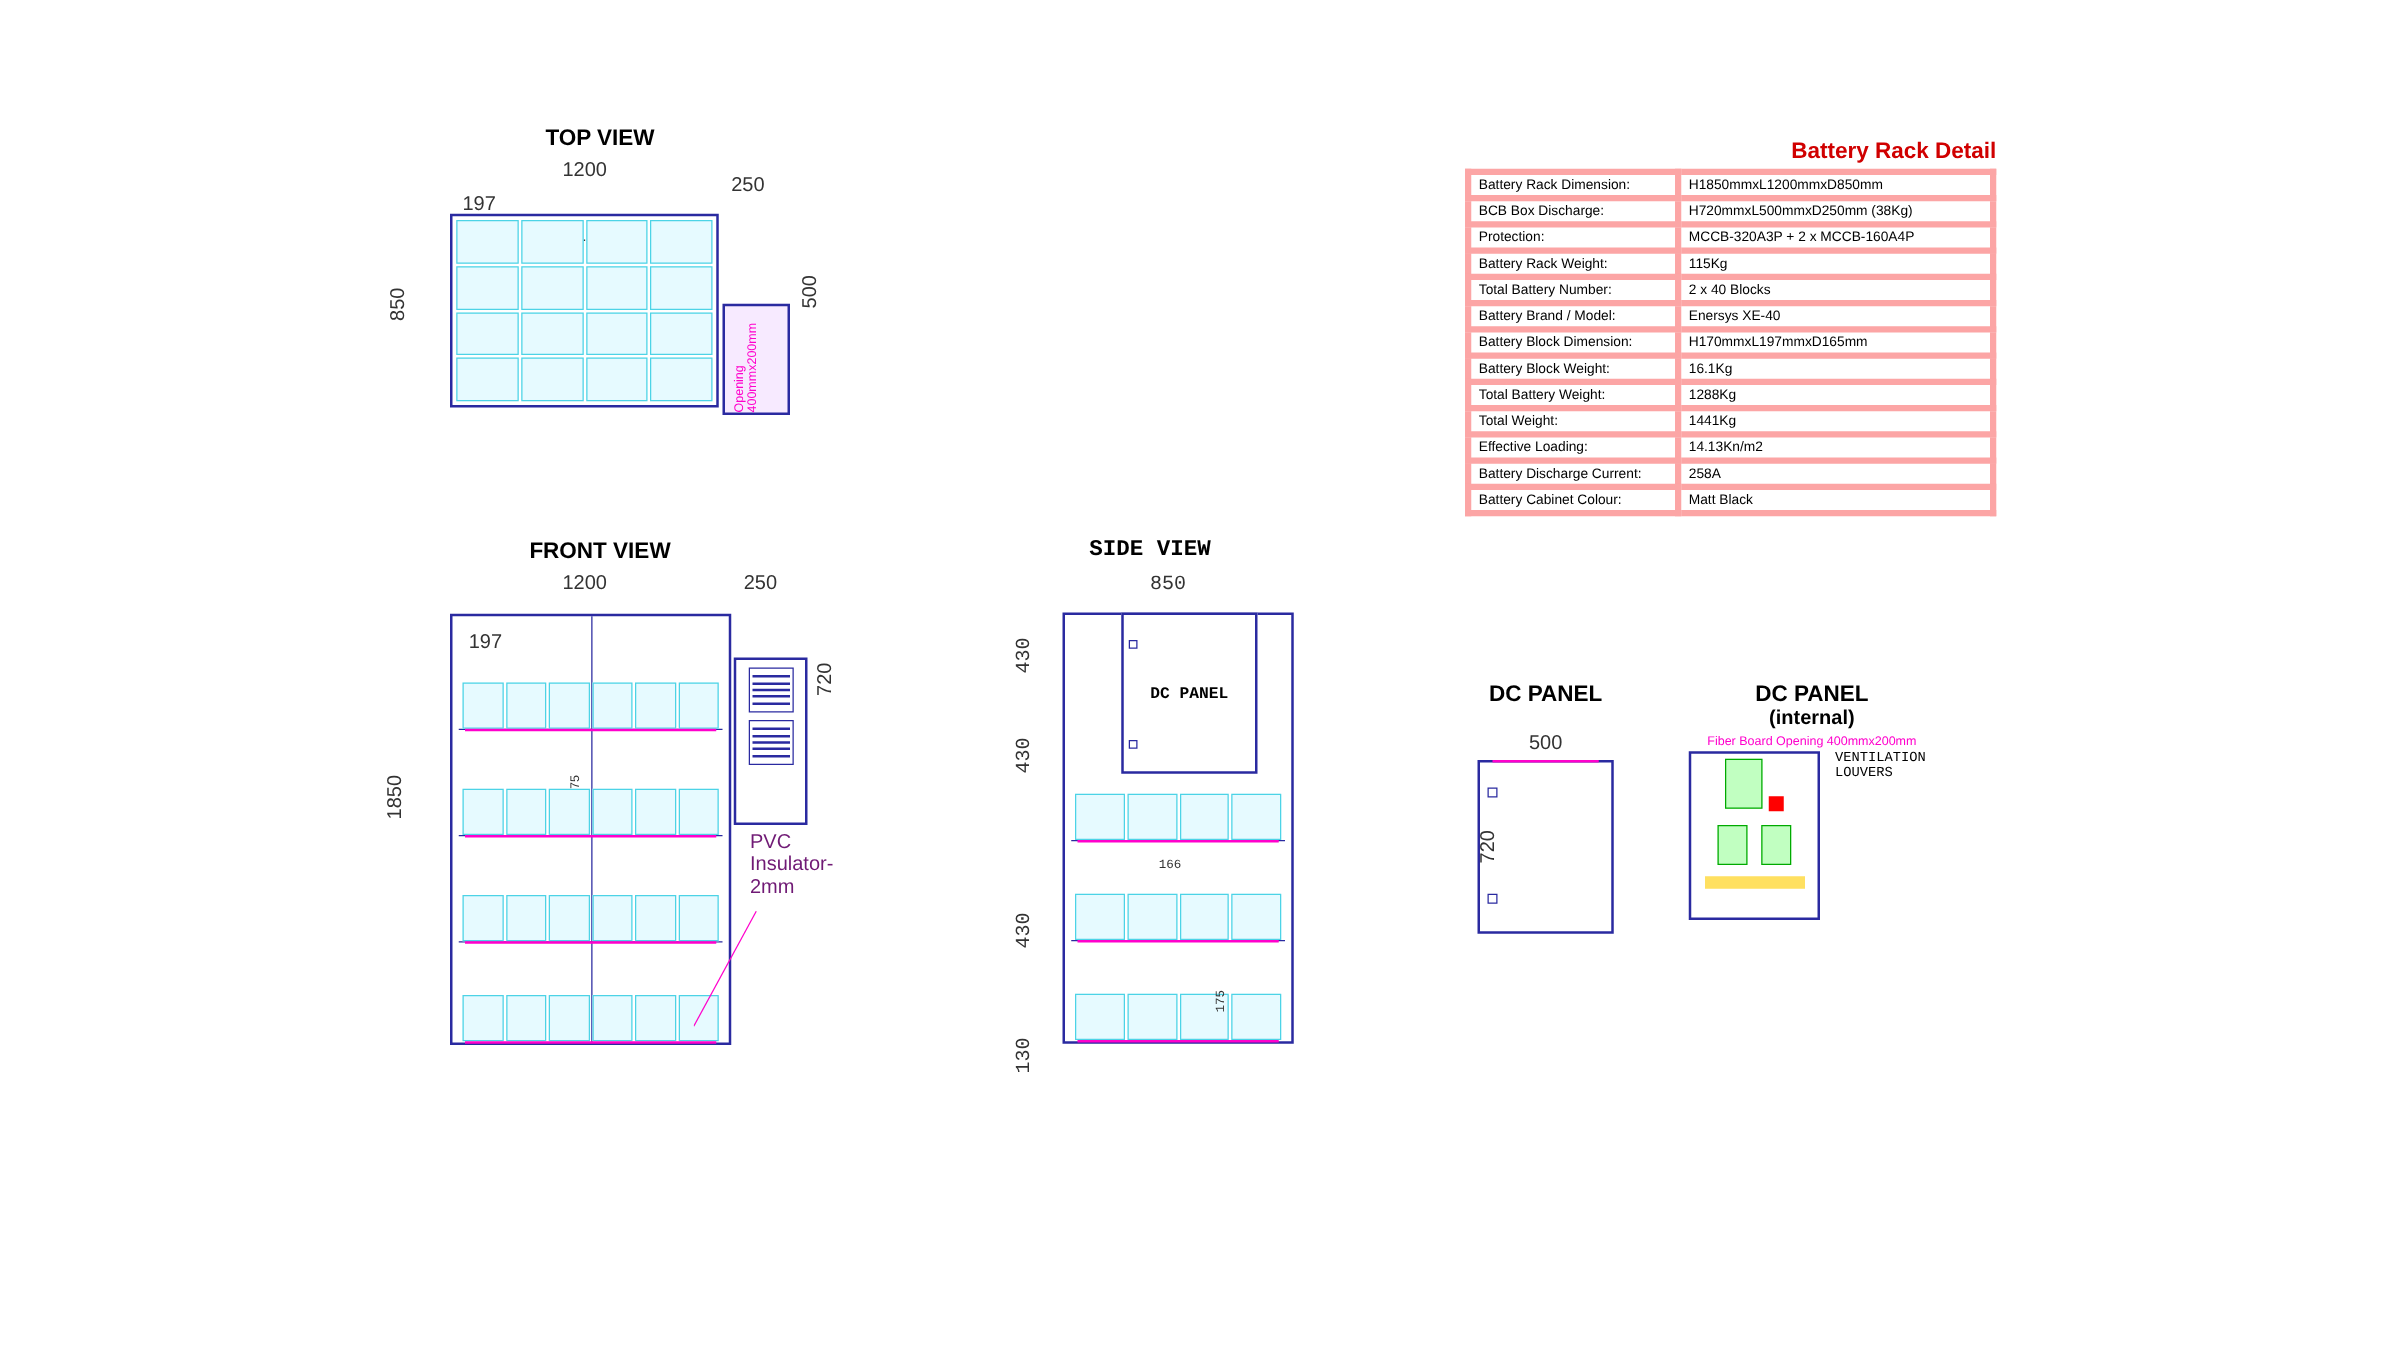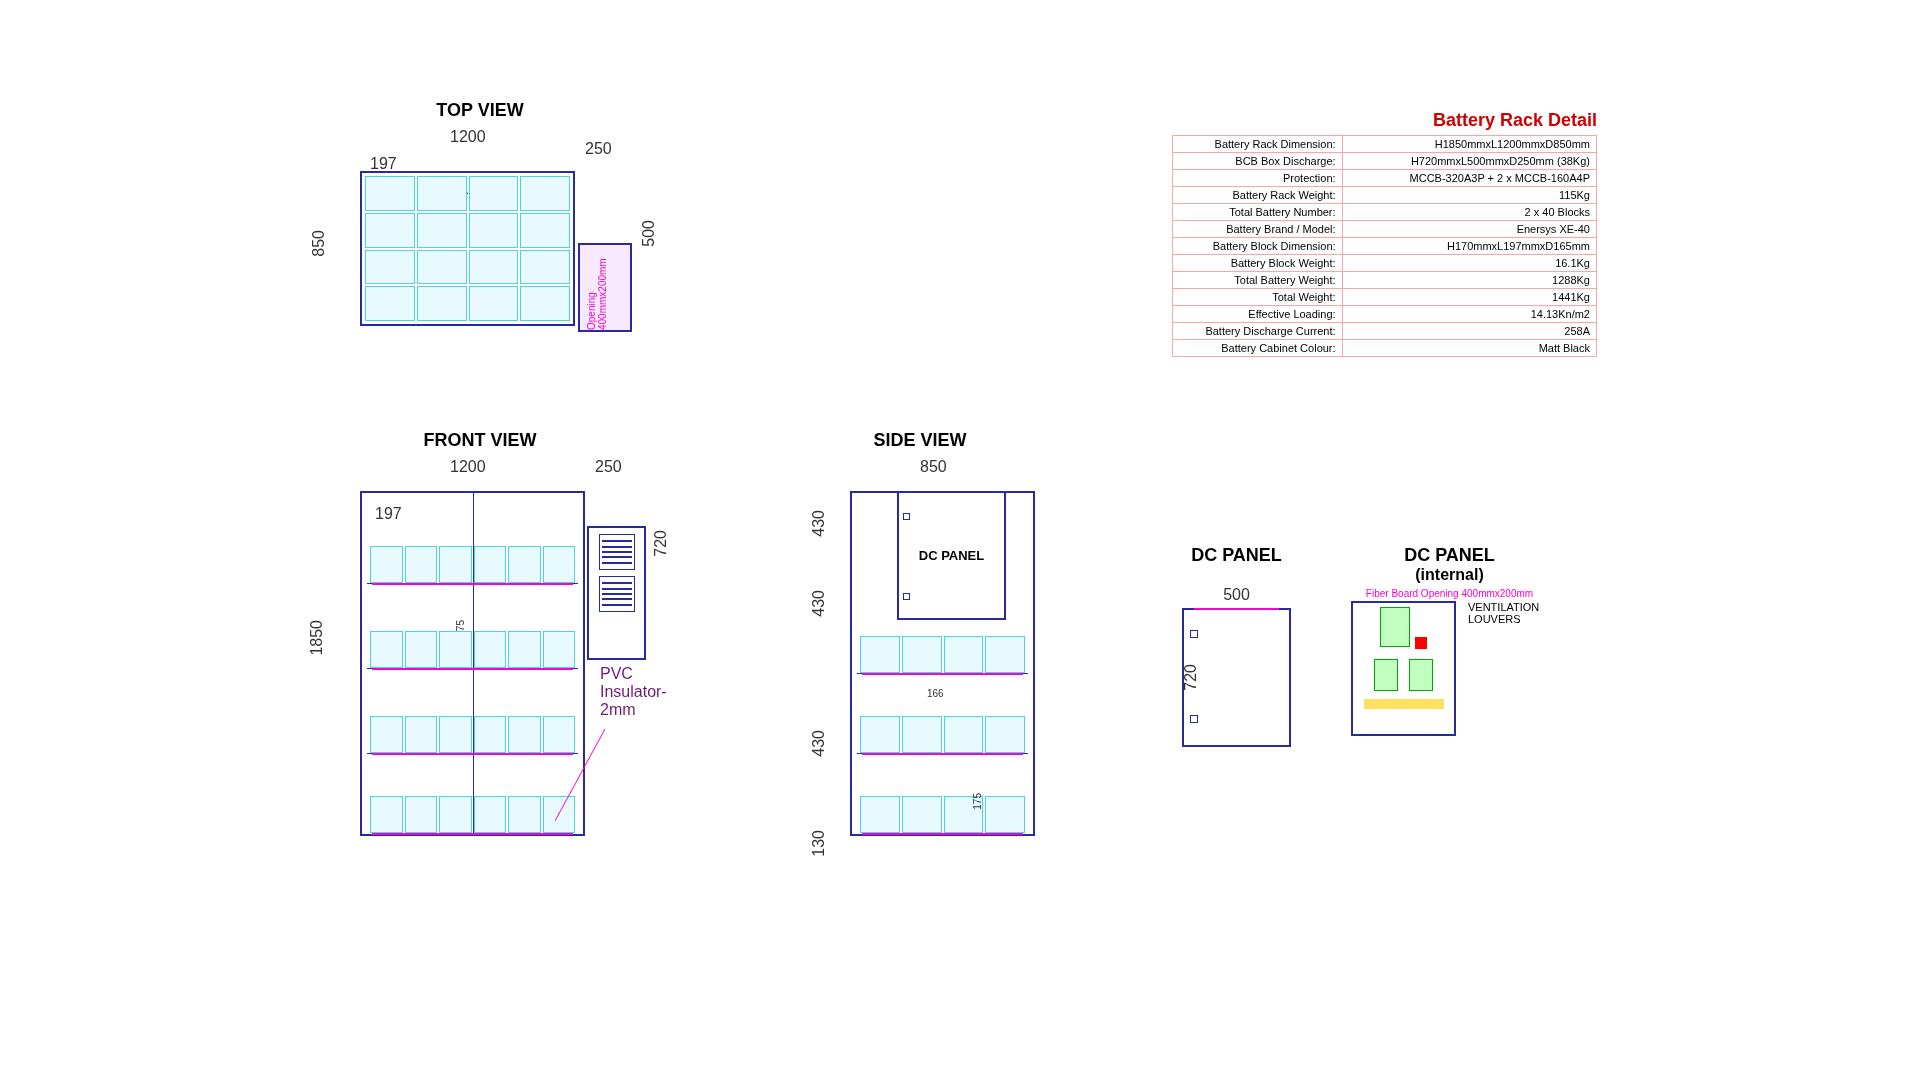--- a/index.html
+++ b/index.html
@@ -107,21 +107,21 @@
     margin: 6px auto;
     width: 30px; height: 30px;
     border: 1px solid #2a2aa0;
     display: flex;
     flex-direction: column;
     justify-content: space-evenly;
     padding: 2px;
   }
   .vent-slot { height: 2px; background: #2a2aa0; }
   
-  #side-view { left: 790px; top: 430px; width: 260px; }
+  #side-view { left: 790px; top: 430px; width: 260px; font-family: Liberation Mono, monospace; }
   .side-rack {
     position: relative;
     left: 60px;
     width: 185px;
     height: 345px;
     border: 2px solid #2a2aa0;
     box-sizing: border-box;
   }
   .side-dcpanel {
     position: absolute;
@@ -145,23 +145,22 @@
     font-size: 18px;
     text-align: right;
     margin-bottom: 4px;
   }
   table.detail {
     border-collapse: collapse;
     width: 100%;
     font-size: 11px;
   }
   table.detail td {
-    border: 1px solid #fca5a5;
+    border: 5px solid #fca5a5;
     padding: 2px 6px;
-    text-align: right;
   }
   table.detail td:first-child { width: 40%; }
   
   #dc-panel { left: 1115px; top: 545px; width: 500px; }
   .dc-panel-row { display: flex; gap: 60px; align-items: flex-start; justify-content: center; }
   .dc-box {
     width: 105px; height: 135px;
     border: 2px solid #2a2aa0;
     position: relative;
   }
@@ -439,17 +438,17 @@
           <div style="text-align:center;">
             <span class="mccb-big"></span>
             <span class="red-tab"></span>
           </div>
           <div style="text-align:center; margin-top:8px;">
             <span class="mccb-sm"></span>
             <span class="mccb-sm"></span>
           </div>
           <div class="yellow-strip"></div>
         </div>
-        <div style="margin-left:12px; font-size:11px; line-height:1.1; width:80px;">VENTILATION LOUVERS</div>
+        <div style="margin-left:12px; font-size:11px; line-height:1.1; width:80px;font-family:Liberation Mono, monospace;">VENTILATION LOUVERS</div>
       </div>
     </div>
   </div>
 </div>
 
 </body></html>

